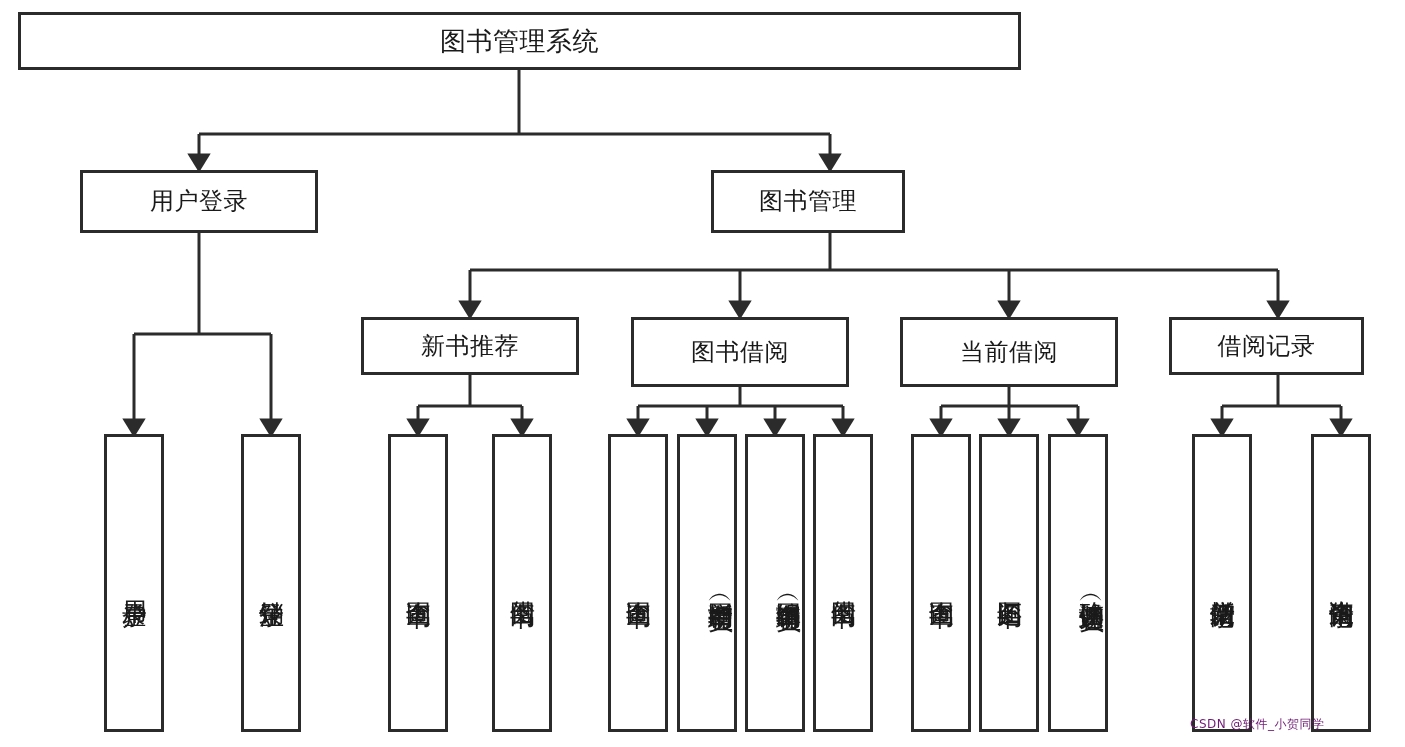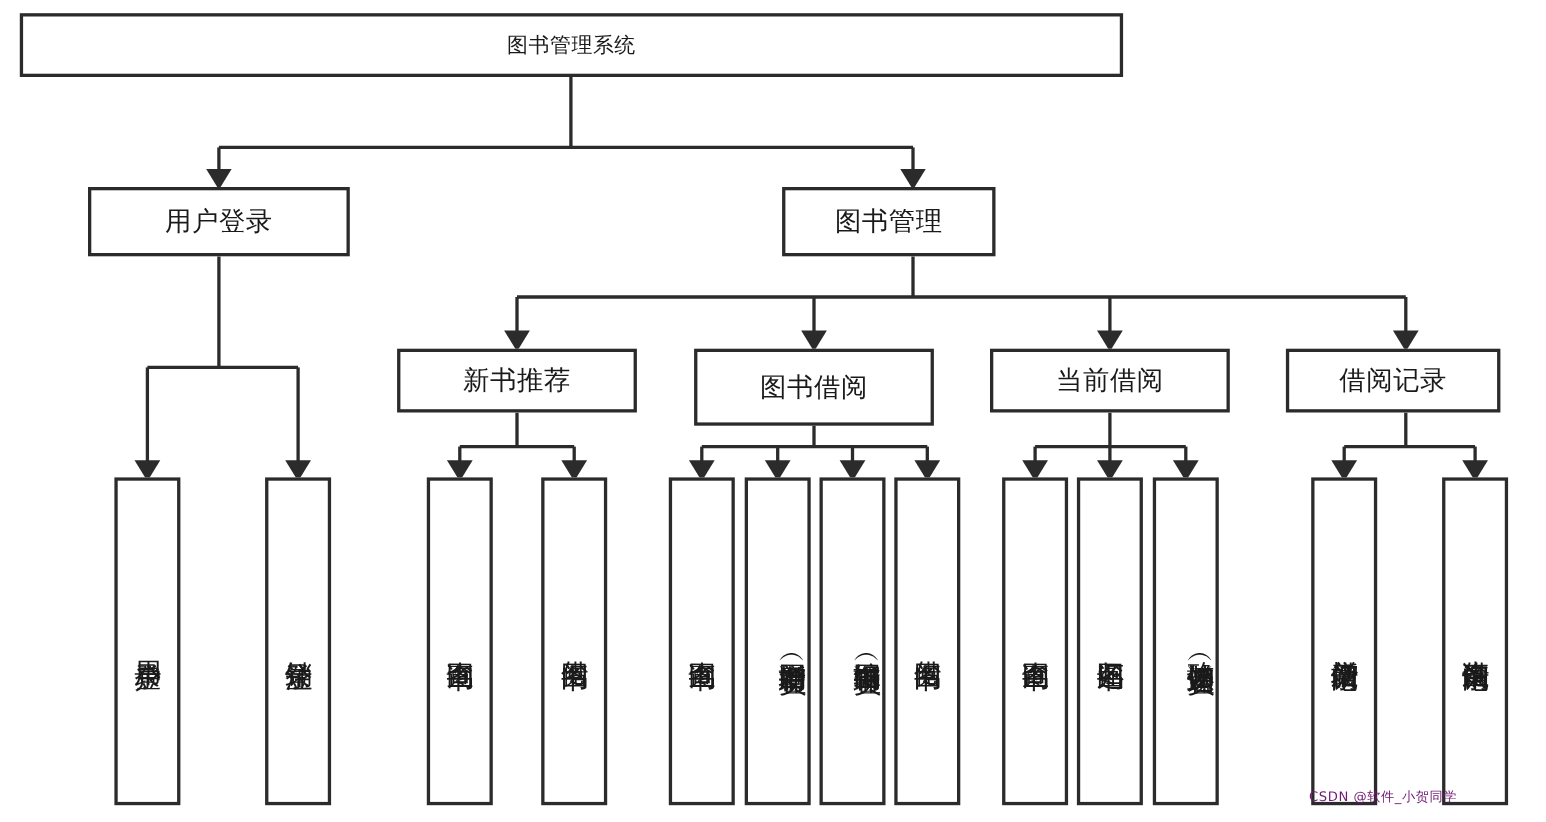--- a/index.html
+++ b/index.html
@@ -35,21 +35,21 @@
     justify-content: center;
     color: #1a1a1a;
   }
   .node-h {
     font-size: 24px;
     letter-spacing: 0.5px;
     line-height: 1.1;
     white-space: nowrap;
   }
   .node-root {
-    font-size: 19px;
+    font-size: 26px;
   }
   .node-v {
     writing-mode: vertical-rl;
     text-orientation: upright;
     font-size: 25px;
     line-height: 1.12;
     letter-spacing: 1px;
     align-items: flex-start;
     justify-content: center;
     padding-top: 6px;
@@ -135,21 +135,21 @@
   <div class="node node-h" style="left:711px; top:170px; width:194px; height:63px;">
     <span>图书管理</span>
   </div>
 
   <div class="node node-h" style="left:361px; top:317px; width:218px; height:58px;align-items:center;">
     <span>新书推荐</span>
   </div>
   <div class="node node-h" style="left:631px; top:317px; width:218px; height:70px;">
     <span>图书借阅</span>
   </div>
-  <div class="node node-h" style="left:900px; top:317px; width:218px; height:58px;">
+  <div class="node node-h" style="left:900px; top:317px; width:218px; height:70px;">
     <span>当前借阅</span>
   </div>
   <div class="node node-h" style="left:1169px; top:317px; width:195px; height:58px;">
     <span>借阅记录</span>
   </div>
 
   <div class="node node-v center-text" style="left:104px; top:434px; width:60px; height:298px;">
     <span>用户登录</span>
   </div>
   <div class="node node-v center-text" style="left:241px; top:434px; width:60px; height:298px;">

